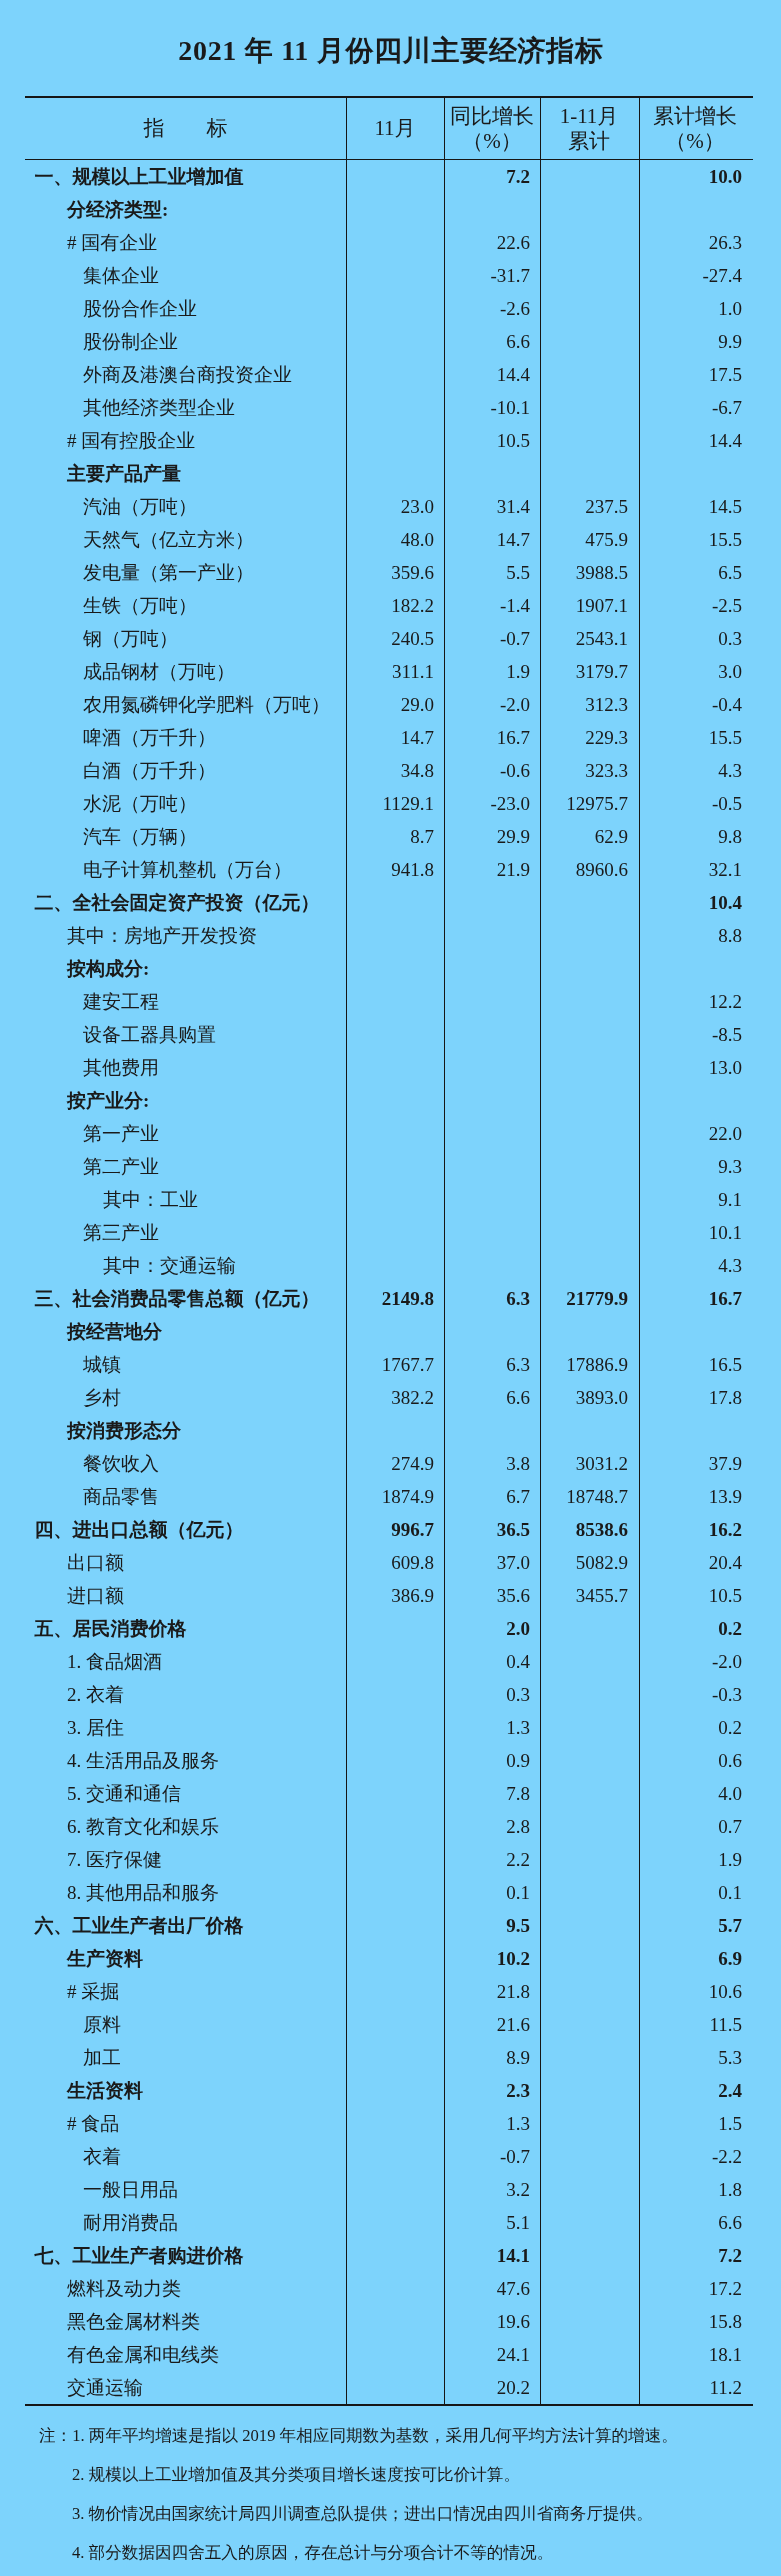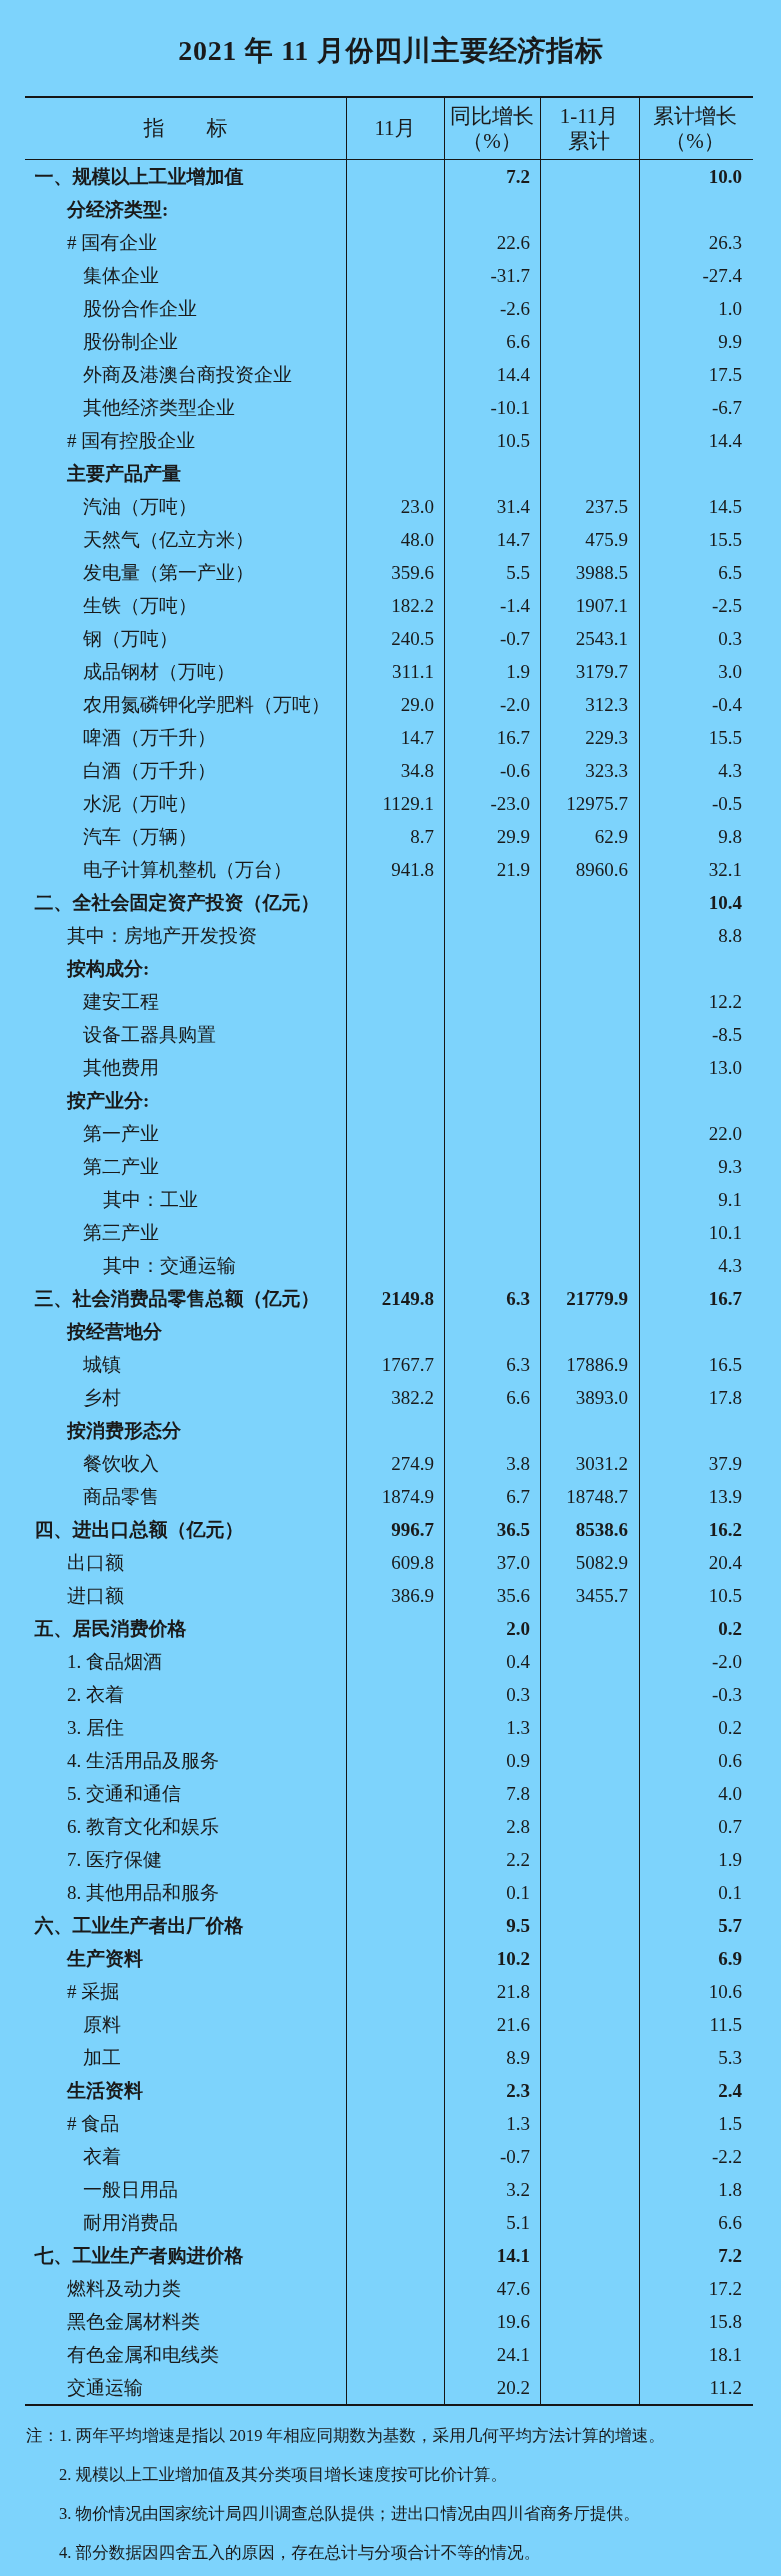--- a/index.html
+++ b/index.html
@@ -42,21 +42,21 @@
   .trow.b{font-weight:bold;}
   .c{box-sizing:border-box;white-space:nowrap;overflow:visible;}
   .lab{width:321px;}
   .v{text-align:right;padding-right:10px;}
   .v.m{width:98px}.v.y{width:96px}.v.c4{width:98px}.v.g{width:114px}
   .ind0{padding-left:9.4px}
   .ind1{padding-left:42px}
   .ind2{padding-left:58px}
   .ind3{padding-left:78px}
   .notes{
-    margin:10px 29px 0 26px;
+    margin:10px 29px 0 39px;
     font-size:16.6px;
     line-height:39px;
   }
   .note-line{white-space:nowrap;}
   .note-line.cont{padding-left:33px;}
 </style>
 </head>
 <body>
 
 <div class="page">

